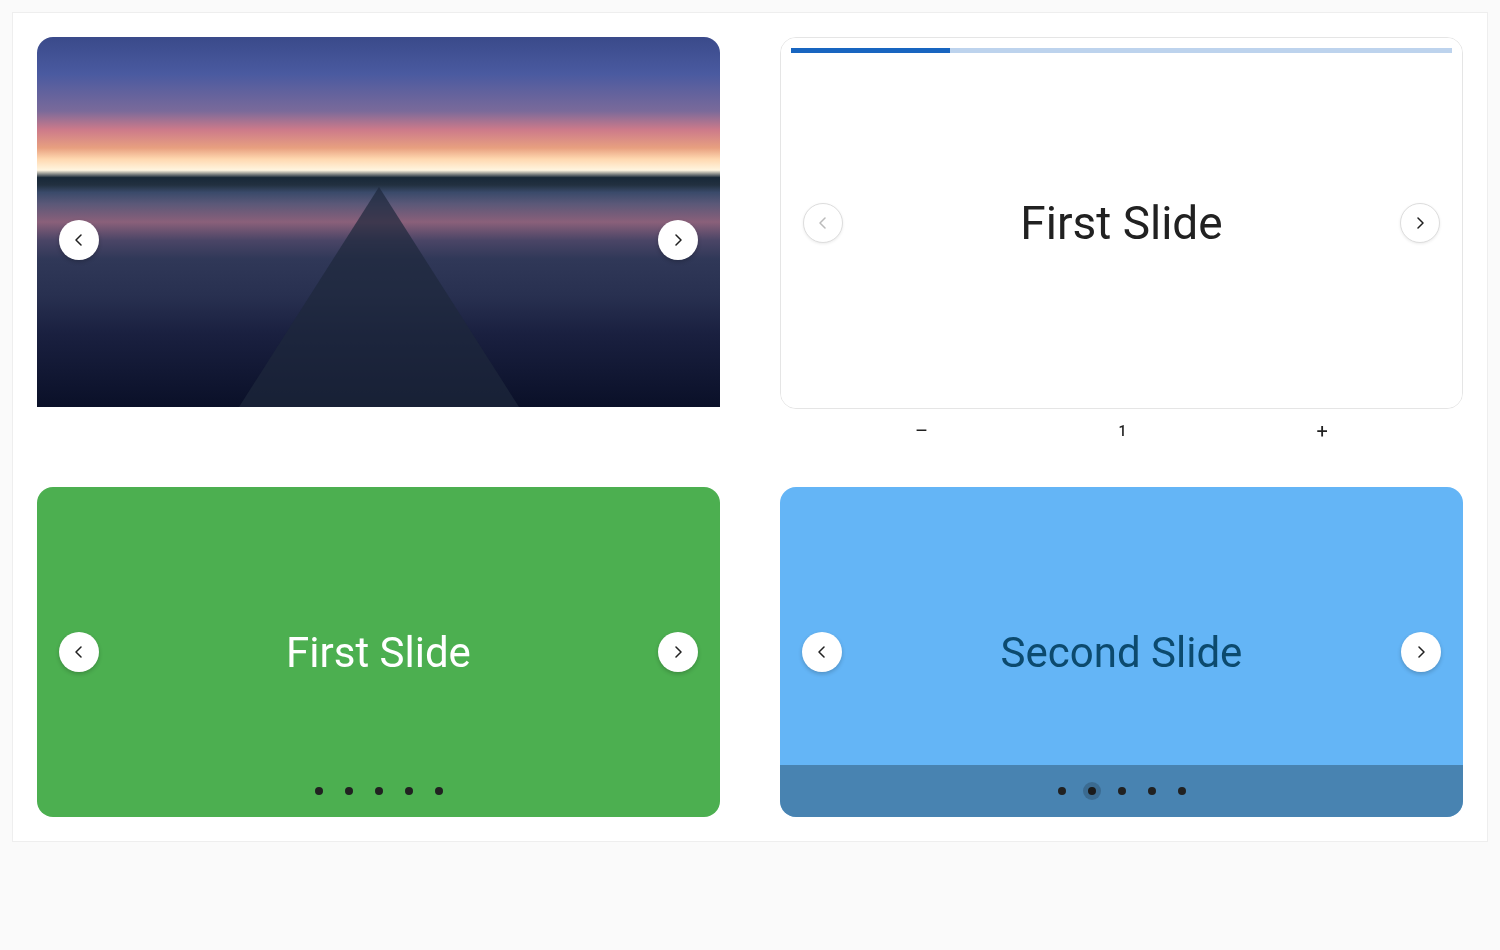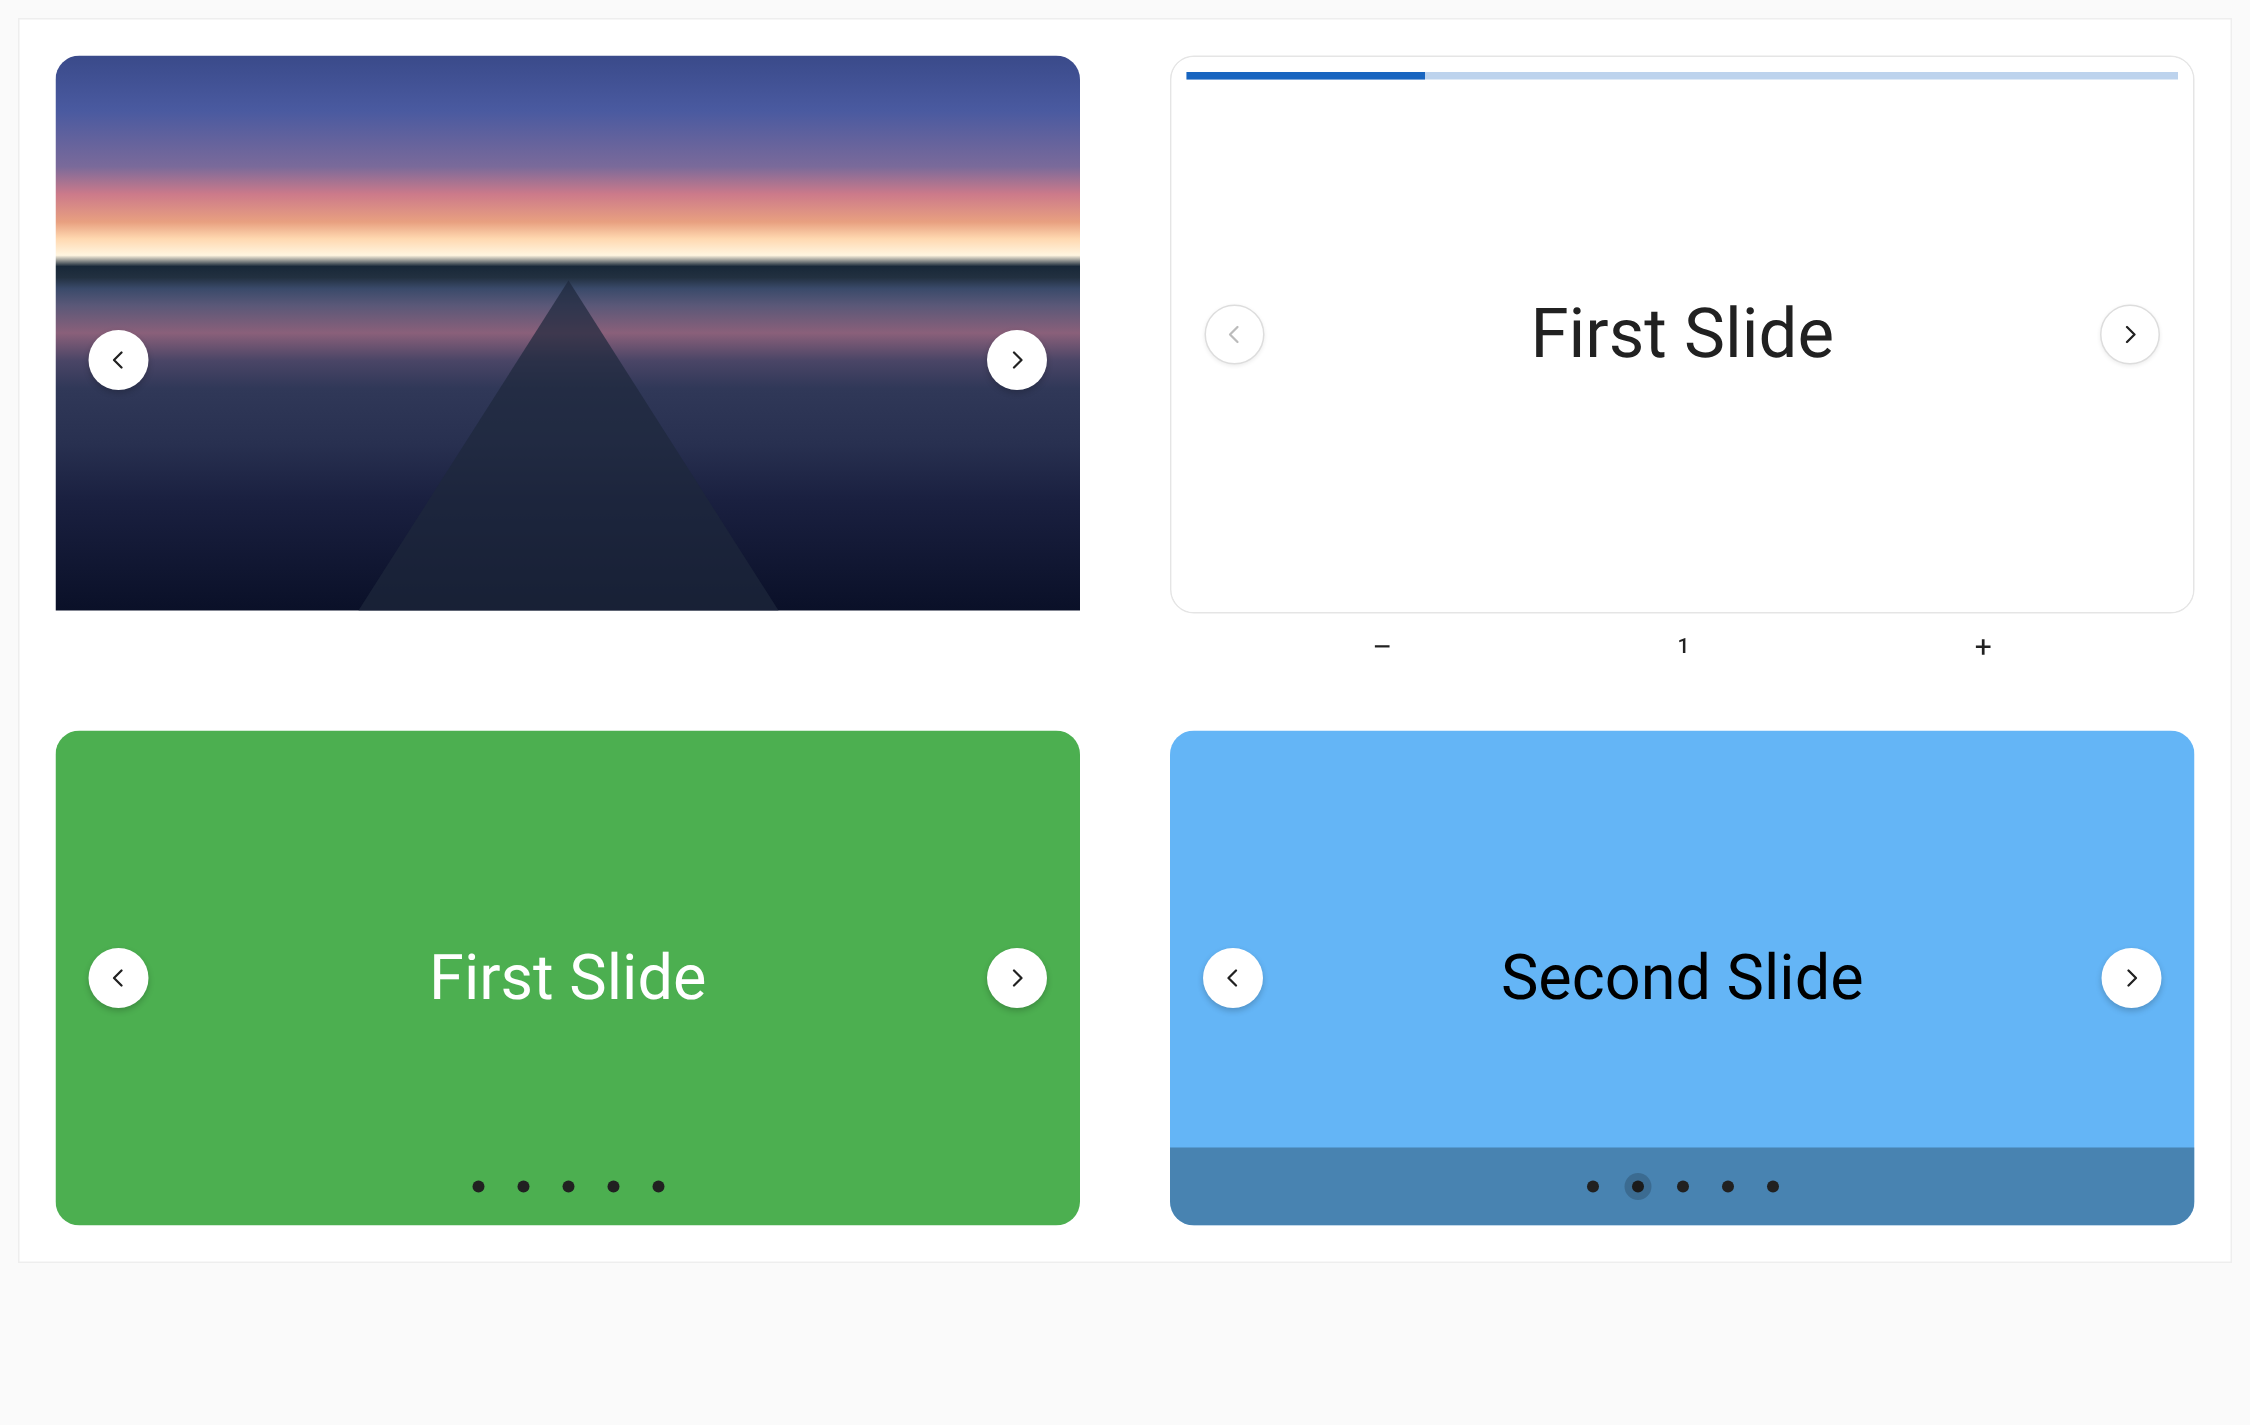--- a/index.html
+++ b/index.html
@@ -118,21 +118,21 @@
   align-items: center;
   justify-content: center;
 }
 .green { background: #4caf50; }
 .blue { background: #64b5f6; }
 .carousel-color .title {
   font-size: 42px;
   font-weight: 400;
 }
 .green .title { color: #fff; }
-.blue .title { color: #000000; }
+.blue .title { color: #0c4a6e; }
 .dots {
   position: absolute;
   bottom: 22px;
   left: 50%;
   transform: translateX(-50%);
   display: flex;
   gap: 22px;
 }
 .dot {
   width: 8px; height: 8px;

